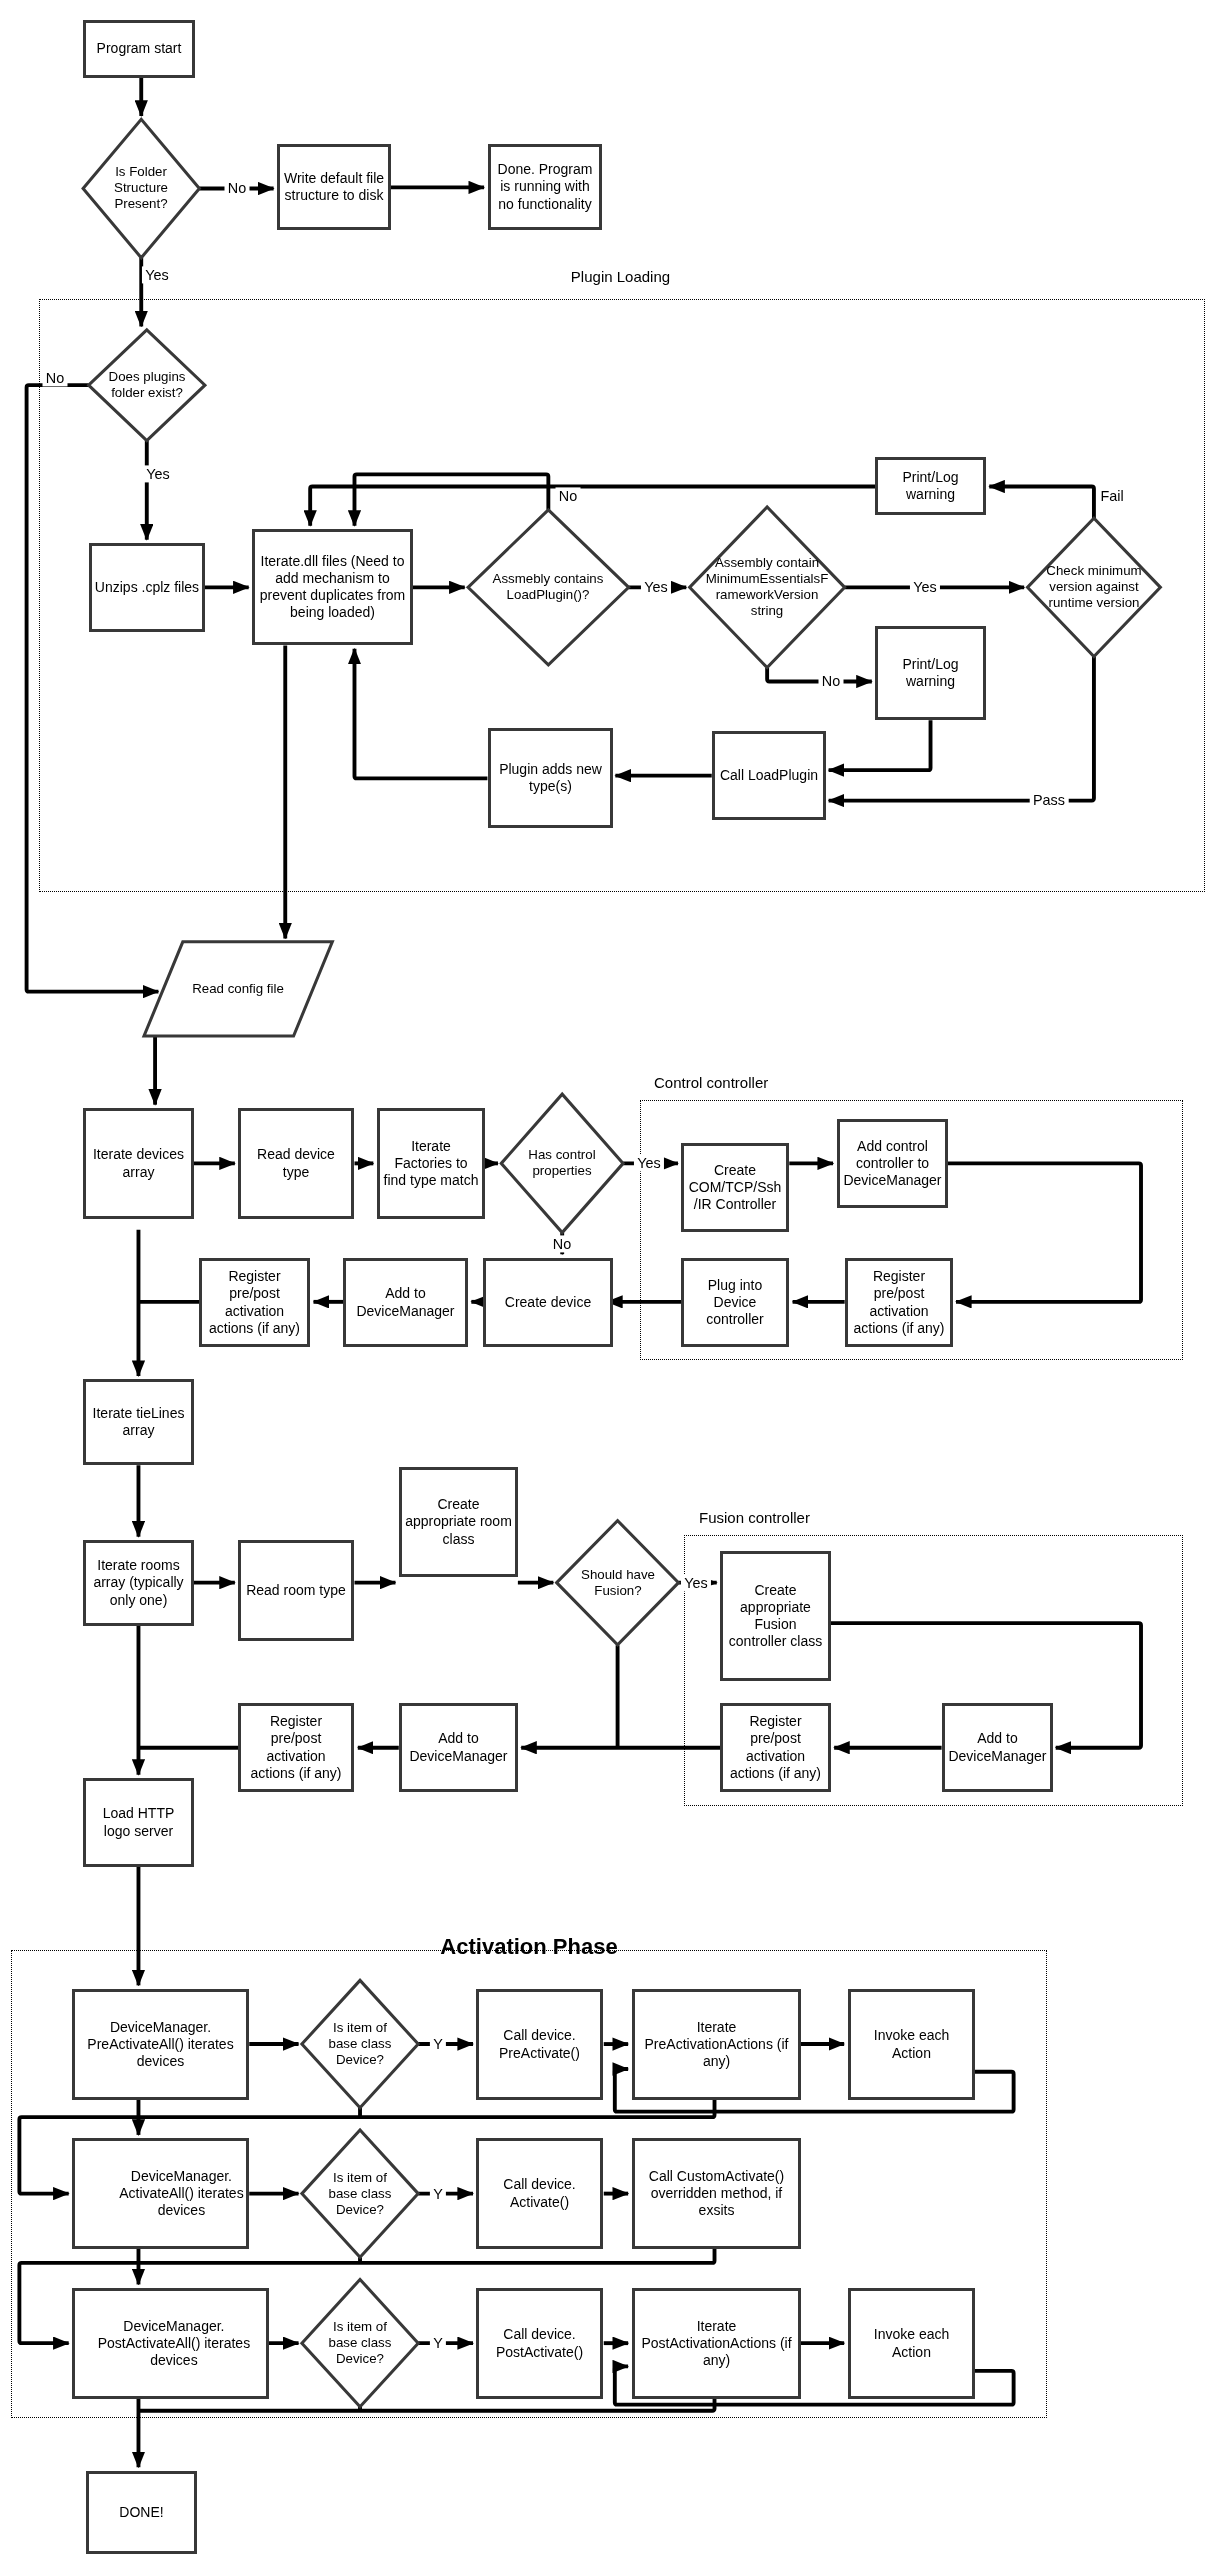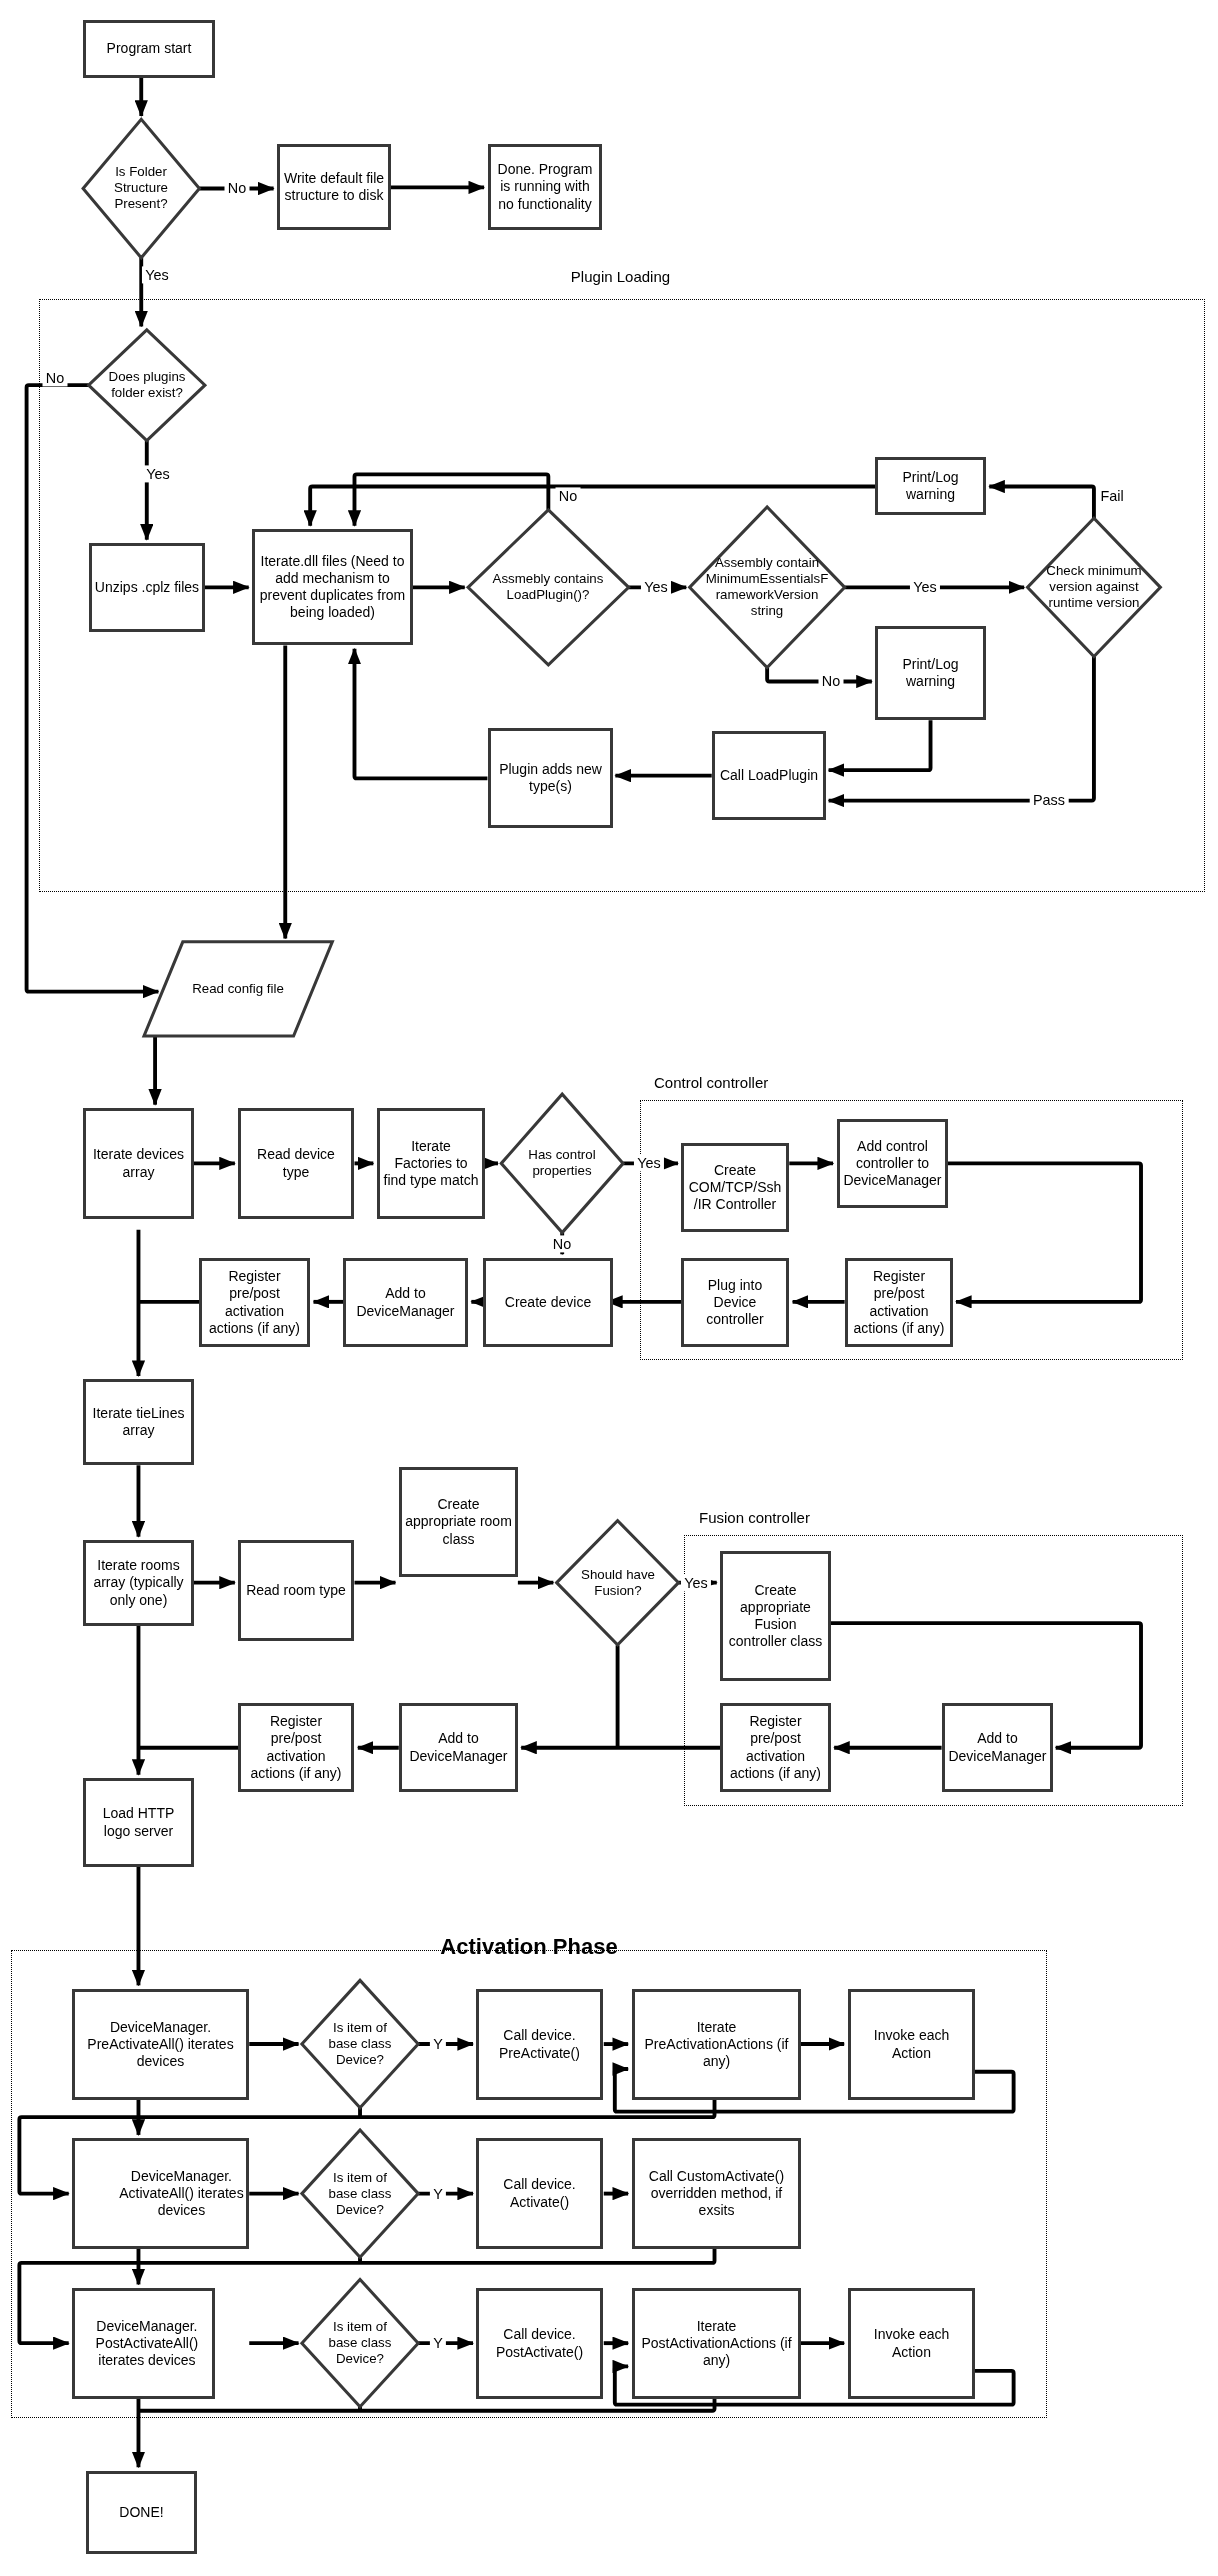--- a/index.html
+++ b/index.html
@@ -119,21 +119,21 @@
         <polygon points="905,2100 1015,1975 1125,2100 1015,2225" class="shape"></polygon>
         <polygon points="1005,2857 1115,2745 1225,2857 1115,2969" class="shape"></polygon>
         <polygon points="545,3690 650,3575 755,3690 650,3805" class="shape"></polygon>
         <polygon points="545,3960 650,3845 755,3960 650,4075" class="shape"></polygon>
         <polygon points="545,4230 650,4115 755,4230 650,4345" class="shape"></polygon>
         <polygon points="330,1700 600,1700 530,1870 260,1870" class="shape"></polygon>
       </g>
   </svg>
 
   <div id="boxes">
-      <div class="node" style="left: 83px; top: 20px; width: 132px; height: 58px;">Program start</div>
+      <div class="node" style="left: 83px; top: 20px; width: 112px; height: 58px;">Program start</div>
       <div class="node" style="left: 277px; top: 144px; width: 114px; height: 86px;">Write default file structure to disk</div>
       <div class="node" style="left: 488px; top: 144px; width: 114px; height: 86px;">Done.  Program is running with no functionality</div>
       <div class="node" style="left: 89px; top: 543px; width: 116px; height: 89px;">Unzips .cplz files</div>
       <div class="node" style="left: 252px; top: 529px; width: 161px; height: 116px;">Iterate.dll files (Need to add mechanism to prevent duplicates from being loaded)</div>
       <div class="node" style="left: 875px; top: 457px; width: 111px; height: 58px;">Print/Log warning</div>
       <div class="node" style="left: 875px; top: 626px; width: 111px; height: 94px;">Print/Log warning</div>
       <div class="node" style="left: 712px; top: 731px; width: 114px; height: 89px;">Call LoadPlugin</div>
       <div class="node" style="left: 488px; top: 728px; width: 125px; height: 100px;">Plugin adds new type(s)</div>
       <div class="node" style="left: 83px; top: 1108px; width: 111px; height: 111px;">Iterate devices array</div>
       <div class="node" style="left: 238px; top: 1108px; width: 116px; height: 111px;">Read device type</div>
@@ -155,21 +155,21 @@
       <div class="node" style="left: 238px; top: 1703px; width: 116px; height: 89px;">Register pre/post activation actions (if any)</div>
       <div class="node" style="left: 399px; top: 1703px; width: 119px; height: 89px;">Add to DeviceManager</div>
       <div class="node" style="left: 83px; top: 1778px; width: 111px; height: 89px;">Load HTTP logo server</div>
       <div class="node" style="left: 72px; top: 1989px; width: 177px; height: 111px;">DeviceManager. PreActivateAll() iterates devices</div>
       <div class="node" style="left: 476px; top: 1989px; width: 127px; height: 111px;">Call device. PreActivate()</div>
       <div class="node" style="left: 632px; top: 1989px; width: 169px; height: 111px;">Iterate PreActivationActions (if any)</div>
       <div class="node" style="left: 848px; top: 1989px; width: 127px; height: 111px;">Invoke each Action</div>
       <div class="node" style="left: 72px; top: 2138px; width: 177px; height: 111px; padding-left: 44px;">DeviceManager. ActivateAll() iterates devices</div>
       <div class="node" style="left: 476px; top: 2138px; width: 127px; height: 111px;">Call device. Activate()</div>
       <div class="node" style="left: 632px; top: 2138px; width: 169px; height: 111px;">Call CustomActivate() overridden method, if exsits</div>
-      <div class="node" style="left: 72px; top: 2288px; width: 143px; height: 111px; padding-left: 9px;">DeviceManager. PostActivateAll() iterates devices</div>
+      <div class="node" style="left: 72px; top: 2288px; width: 197px; height: 111px; padding-left: 9px;">DeviceManager. PostActivateAll() iterates devices</div>
       <div class="node" style="left: 476px; top: 2288px; width: 127px; height: 111px;">Call device. PostActivate()</div>
       <div class="node" style="left: 632px; top: 2288px; width: 169px; height: 111px;">Iterate PostActivationActions (if any)</div>
       <div class="node" style="left: 848px; top: 2288px; width: 127px; height: 111px;">Invoke each Action</div>
       <div class="node" style="left: 86px; top: 2471px; width: 111px; height: 83px;">DONE!</div>
     </div>
   <div id="texts">
       <div class="dtext" style="left: 141px; top: 188px; width: 89px;">Is Folder Structure Present?</div>
       <div class="dtext" style="left: 147px; top: 385px; width: 100px;">Does plugins folder exist?</div>
       <div class="dtext" style="left: 548px; top: 587px; width: 111px;">Assmebly contains LoadPlugin()?</div>
       <div class="dtext" style="left: 767px; top: 587px; width: 126px;">Assembly contain MinimumEssentialsFrameworkVersion string</div>

